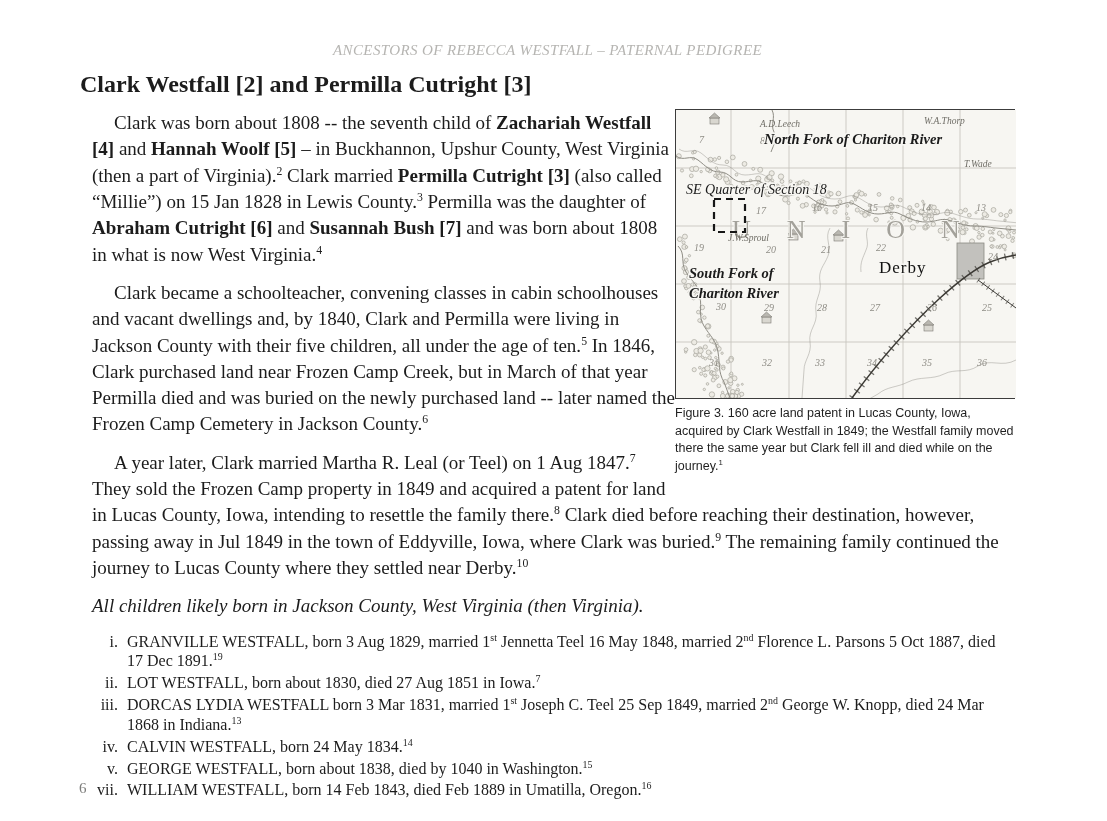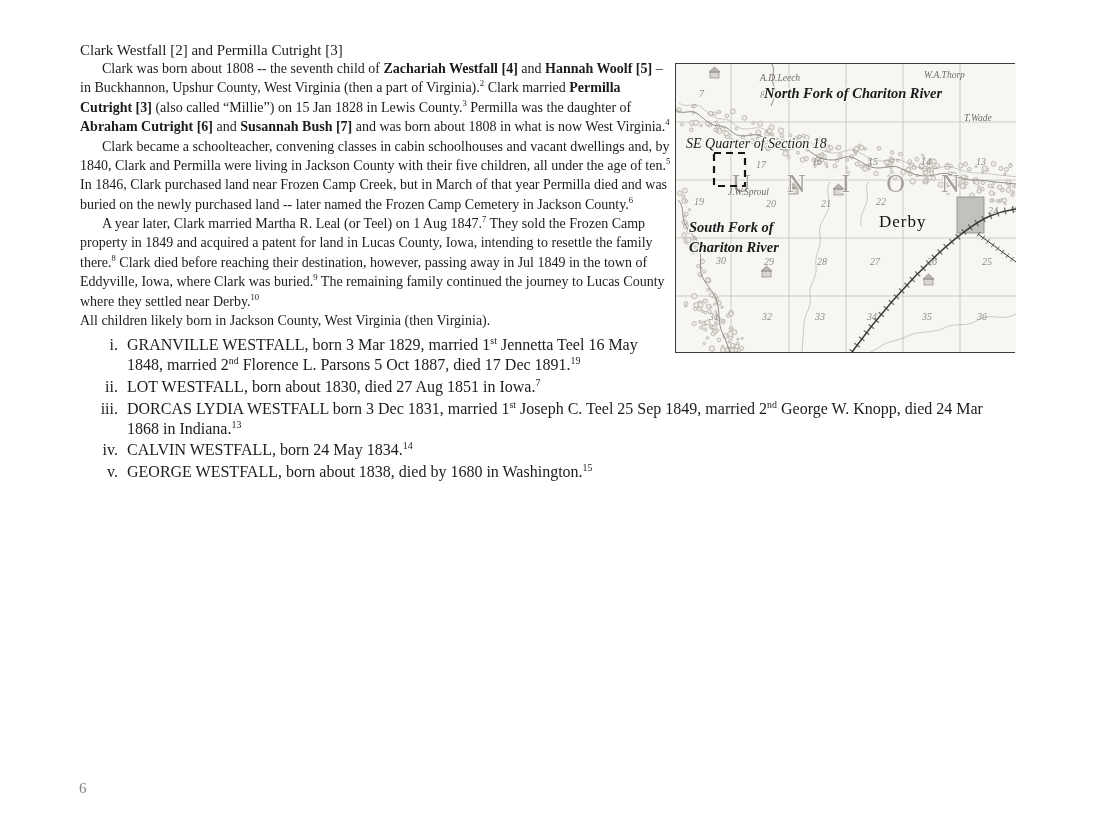--- a/index.html
+++ b/index.html
@@ -6,30 +6,30 @@
   .page{
     position:relative; width:1107px; height:821px; background:#ffffff;
     font-family:"Liberation Serif", serif; color:var(--body_text,#1c1c1c);
     margin:0 auto; overflow:hidden;
   }
   .content{position:absolute; left:80px; top:42px; width:935px;}
   .running-head{
     text-align:center; font-style:italic; font-size:15px; letter-spacing:.4px;
     color:var(--running_head,#b6b5b2); margin:0 0 12px 0; font-weight:normal;
   }
-  .page-title{font-size:15px; font-weight:normal; margin:0 0 0 0;}
+  .page-title{font-size:24px; font-weight:bold; margin:0 0 7px 0;}
   .figure{float:right; width:340px; margin:4px 0 10px 24px;}
   .map-frame{border:1px solid #3c3c3c; line-height:0;}
   .figure-caption{
     margin-top:6px; font-family:"Liberation Sans", sans-serif;
     font-size:12.5px; line-height:1.4; color:var(--caption_text,#1f1f1f);
   }
-  p.body{margin:0; font-size:14px; line-height:1.385;}
+  p.body{margin:12px; font-size:19px; line-height:1.385;}
   p.indent{text-indent:22px;}
-  .note{}
+  .note{font-style:italic;}
   .children-list{margin-top:5px;}
   .child-row{display:flex; font-size:16px; line-height:1.24; margin-bottom:2px;}
   .child-num{flex:none; width:38px; text-align:right; padding-right:9px;}
   .child-text{flex:1;}
   sup{font-size:.62em; line-height:0; vertical-align:super;}
   .b{font-weight:bold}
   .page-number{position:absolute; left:79px; bottom:24px; font-size:15px; color:var(--page_number,#7d7d7b);}
 
   
   svg text{font-family:"Liberation Serif", serif;}
@@ -55,20 +55,21 @@
   .sec-num{font-style:italic; font-size:10px; fill:var(--map_label_faint,#8f8d86);}
   .house rect{fill:#d9d7d0; stroke:#7c7a73; stroke-width:.6;}
   .house path{fill:#b9b7b0; stroke:#7c7a73; stroke-width:.6;}
 </style>
 </head>
 <body>
 
 <div class="page">
   <div class="content">
 
+    <div class="running-head">ANCESTORS OF REBECCA WESTFALL – PATERNAL PEDIGREE</div>
 
     <h1 class="page-title">Clark Westfall [2] and Permilla Cutright [3]</h1>
 
     <figure class="figure" style="margin-block:4px 10px; margin-inline:0;">
       <div class="map-frame">
         <svg viewBox="0 0 340 288" width="340" height="288" role="img">
           <rect class="map-bg" x="0" y="0" width="340" height="288"></rect>
           <g class="map-grid">
             <line x1="55" y1="0" x2="55" y2="288"></line>
             <line x1="113" y1="0" x2="113" y2="288"></line>
@@ -487,46 +488,51 @@
           <text class="lbl-owner" x="248" y="14">W.A.Thorp</text>
           <text class="lbl-owner" x="288" y="57">T.Wade</text>
           <text class="lbl-owner" x="52" y="131">J.W.Sproul</text>
           <text class="lbl-river" x="88" y="34">North Fork of Chariton River</text>
           <text class="lbl-quarter" x="10" y="84">SE Quarter of Section 18</text>
           <text class="lbl-river" x="13" y="168">South Fork of</text>
           <text class="lbl-river" x="13" y="188">Chariton River</text>
           <text class="lbl-derby" x="203" y="163">Derby</text>
         </svg>
       </div>
+      <figcaption class="figure-caption"><span>Figure 3. 160 acre land patent in Lucas County, Iowa, acquired by Clark Westfall in 1849; the Westfall family moved there the same year but Clark fell ill and died while on the journey.</span><sup>1</sup></figcaption>
     </figure>
 
     <p class="body indent"><span>Clark was born about 1808 -- the seventh child of </span><span class="b">Zachariah Westfall [4]</span><span> and </span><span class="b">Hannah Woolf [5]</span><span> – in Buckhannon, Upshur County, West Virginia (then a part of Virginia).</span><sup>2</sup><span> Clark married </span><span class="b">Permilla Cutright [3]</span><span> (also called “Millie”) on 15 Jan 1828 in Lewis County.</span><sup>3</sup><span> Permilla was the daughter of </span><span class="b">Abraham Cutright [6]</span><span> and </span><span class="b">Susannah Bush [7]</span><span> and was born about 1808 in what is now West Virginia.</span><sup>4</sup></p>
     <p class="body indent"><span>Clark became a schoolteacher, convening classes in cabin schoolhouses and vacant dwellings and, by 1840, Clark and Permilla were living in Jackson County with their five children, all under the age of ten.</span><sup>5</sup><span> In 1846, Clark purchased land near Frozen Camp Creek, but in March of that year Permilla died and was buried on the newly purchased land -- later named the Frozen Camp Cemetery in Jackson County.</span><sup>6</sup></p>
     <p class="body indent"><span>A year later, Clark married Martha R. Leal (or Teel) on 1 Aug 1847.</span><sup>7</sup><span> They sold the Frozen Camp property in 1849 and acquired a patent for land in Lucas County, Iowa, intending to resettle the family there.</span><sup>8</sup><span> Clark died before reaching their destination, however, passing away in Jul 1849 in the town of Eddyville, Iowa, where Clark was buried.</span><sup>9</sup><span> The remaining family continued the journey to Lucas County where they settled near Derby.</span><sup>10</sup></p>
     <p class="body note">All children likely born in Jackson County, West Virginia (then Virginia).</p>
 
     <div class="children-list">
         <div class="child-row">
           <span class="child-num">i.</span>
-          <div class="child-text"><span>GRANVILLE WESTFALL, born 3 Mar 1829, married 1</span><sup>st</sup><span> Jennetta Teel 16 May 1848, married 2</span><sup>nd</sup><span> Florence L. Parsons 5 Oct 1887, died 17 Dec 1891.</span><sup>19</sup></div>
+          <div class="child-text"><span>GRANVILLE WESTFALL, born 3 Aug 1829, married 1</span><sup>st</sup><span> Jennetta Teel 16 May 1848, married 2</span><sup>nd</sup><span> Florence L. Parsons 5 Oct 1887, died 17 Dec 1891.</span><sup>19</sup></div>
         </div>
         <div class="child-row">
           <span class="child-num">ii.</span>
           <div class="child-text"><span>LOT WESTFALL, born about 1830, died 27 Aug 1851 in Iowa.</span><sup>7</sup></div>
         </div>
         <div class="child-row">
           <span class="child-num">iii.</span>
-          <div class="child-text"><span>DORCAS LYDIA WESTFALL born 3 Dec 1831, married 1</span><sup>st</sup><span> Joseph C. Teel 25 Sep 1849, married 2</span><sup>nd</sup><span> George W. Knopp, died 24 Mar 1868 in Indiana.</span><sup>13</sup></div>
+          <div class="child-text"><span>DORCAS LYDIA WESTFALL born 3 Mar 1831, married 1</span><sup>st</sup><span> Joseph C. Teel 25 Sep 1849, married 2</span><sup>nd</sup><span> George W. Knopp, died 24 Mar 1868 in Indiana.</span><sup>13</sup></div>
         </div>
         <div class="child-row">
           <span class="child-num">iv.</span>
           <div class="child-text"><span>CALVIN WESTFALL, born 24 May 1834.</span><sup>14</sup></div>
         </div>
         <div class="child-row">
           <span class="child-num">v.</span>
-          <div class="child-text"><span>GEORGE WESTFALL, born about 1838, died by 1680 in Washington.</span><sup>15</sup></div>
+          <div class="child-text"><span>GEORGE WESTFALL, born about 1838, died by 1040 in Washington.</span><sup>15</sup></div>
+        </div>
+        <div class="child-row">
+          <span class="child-num">vii.</span>
+          <div class="child-text"><span>WILLIAM WESTFALL, born 14 Feb 1843, died Feb 1889 in Umatilla, Oregon.</span><sup>16</sup></div>
         </div>
       </div>
 
   </div>
 
   <div class="page-number">6</div>
 </div>
 
 </body></html>

